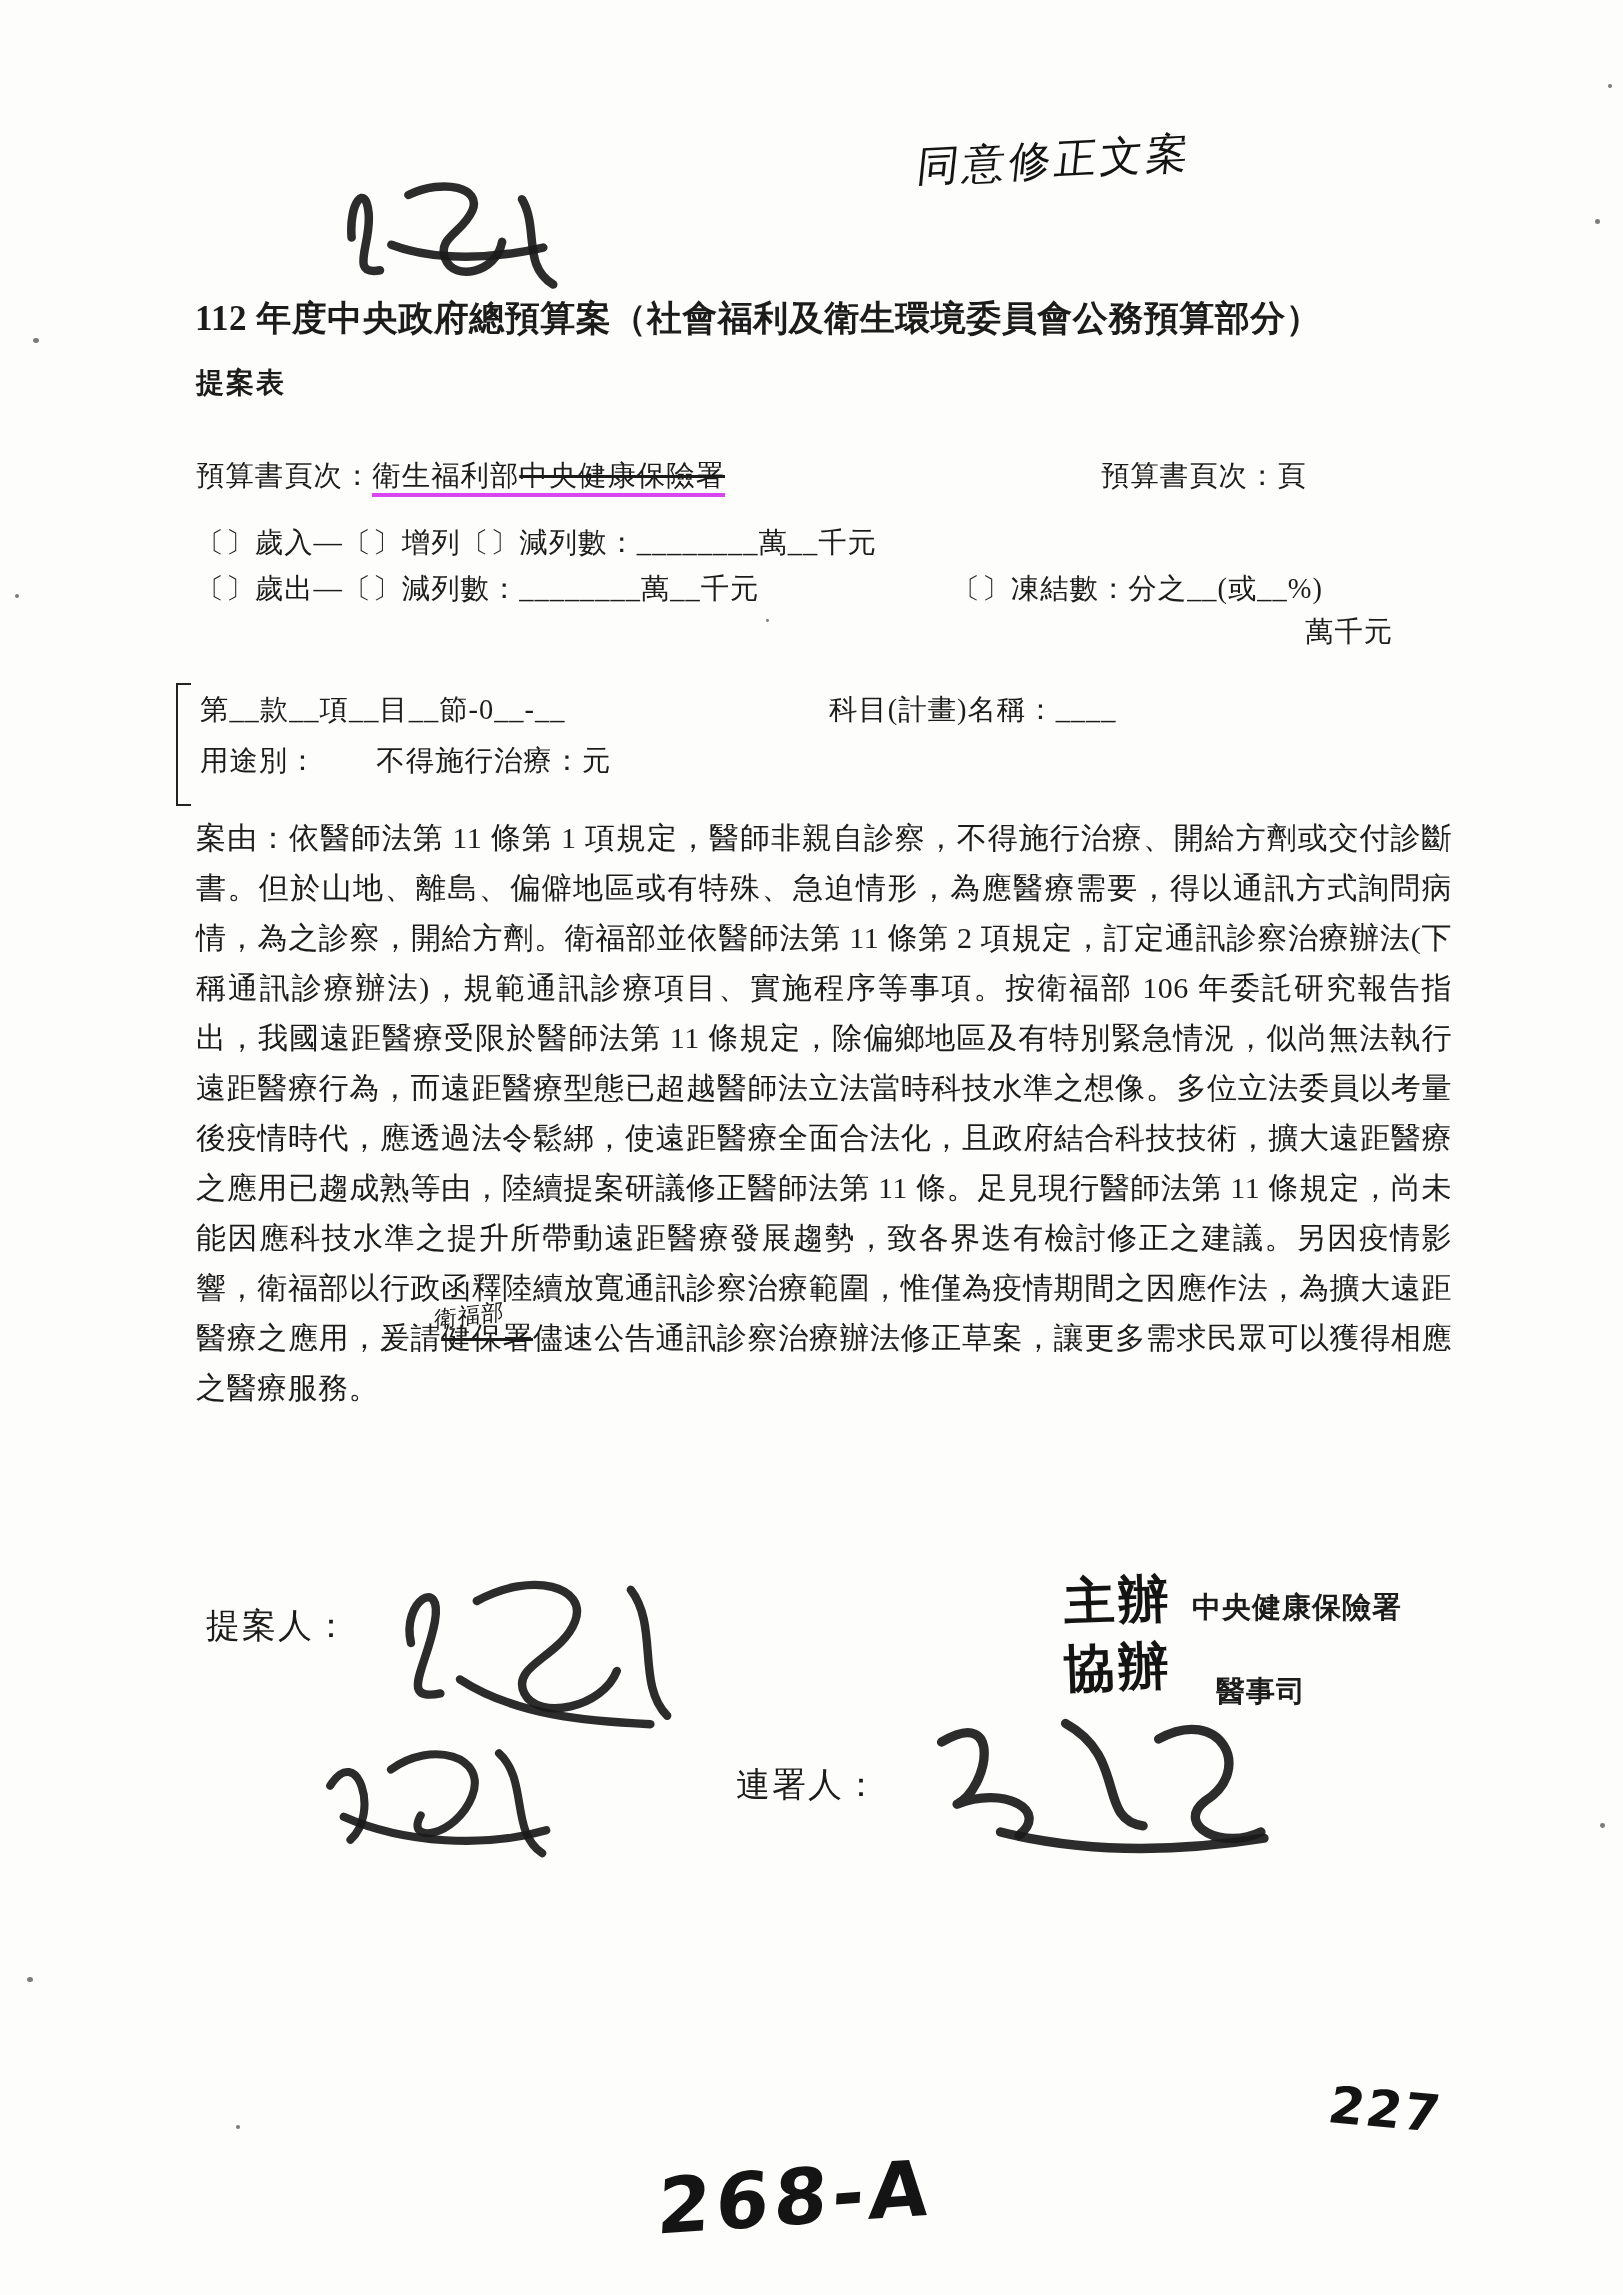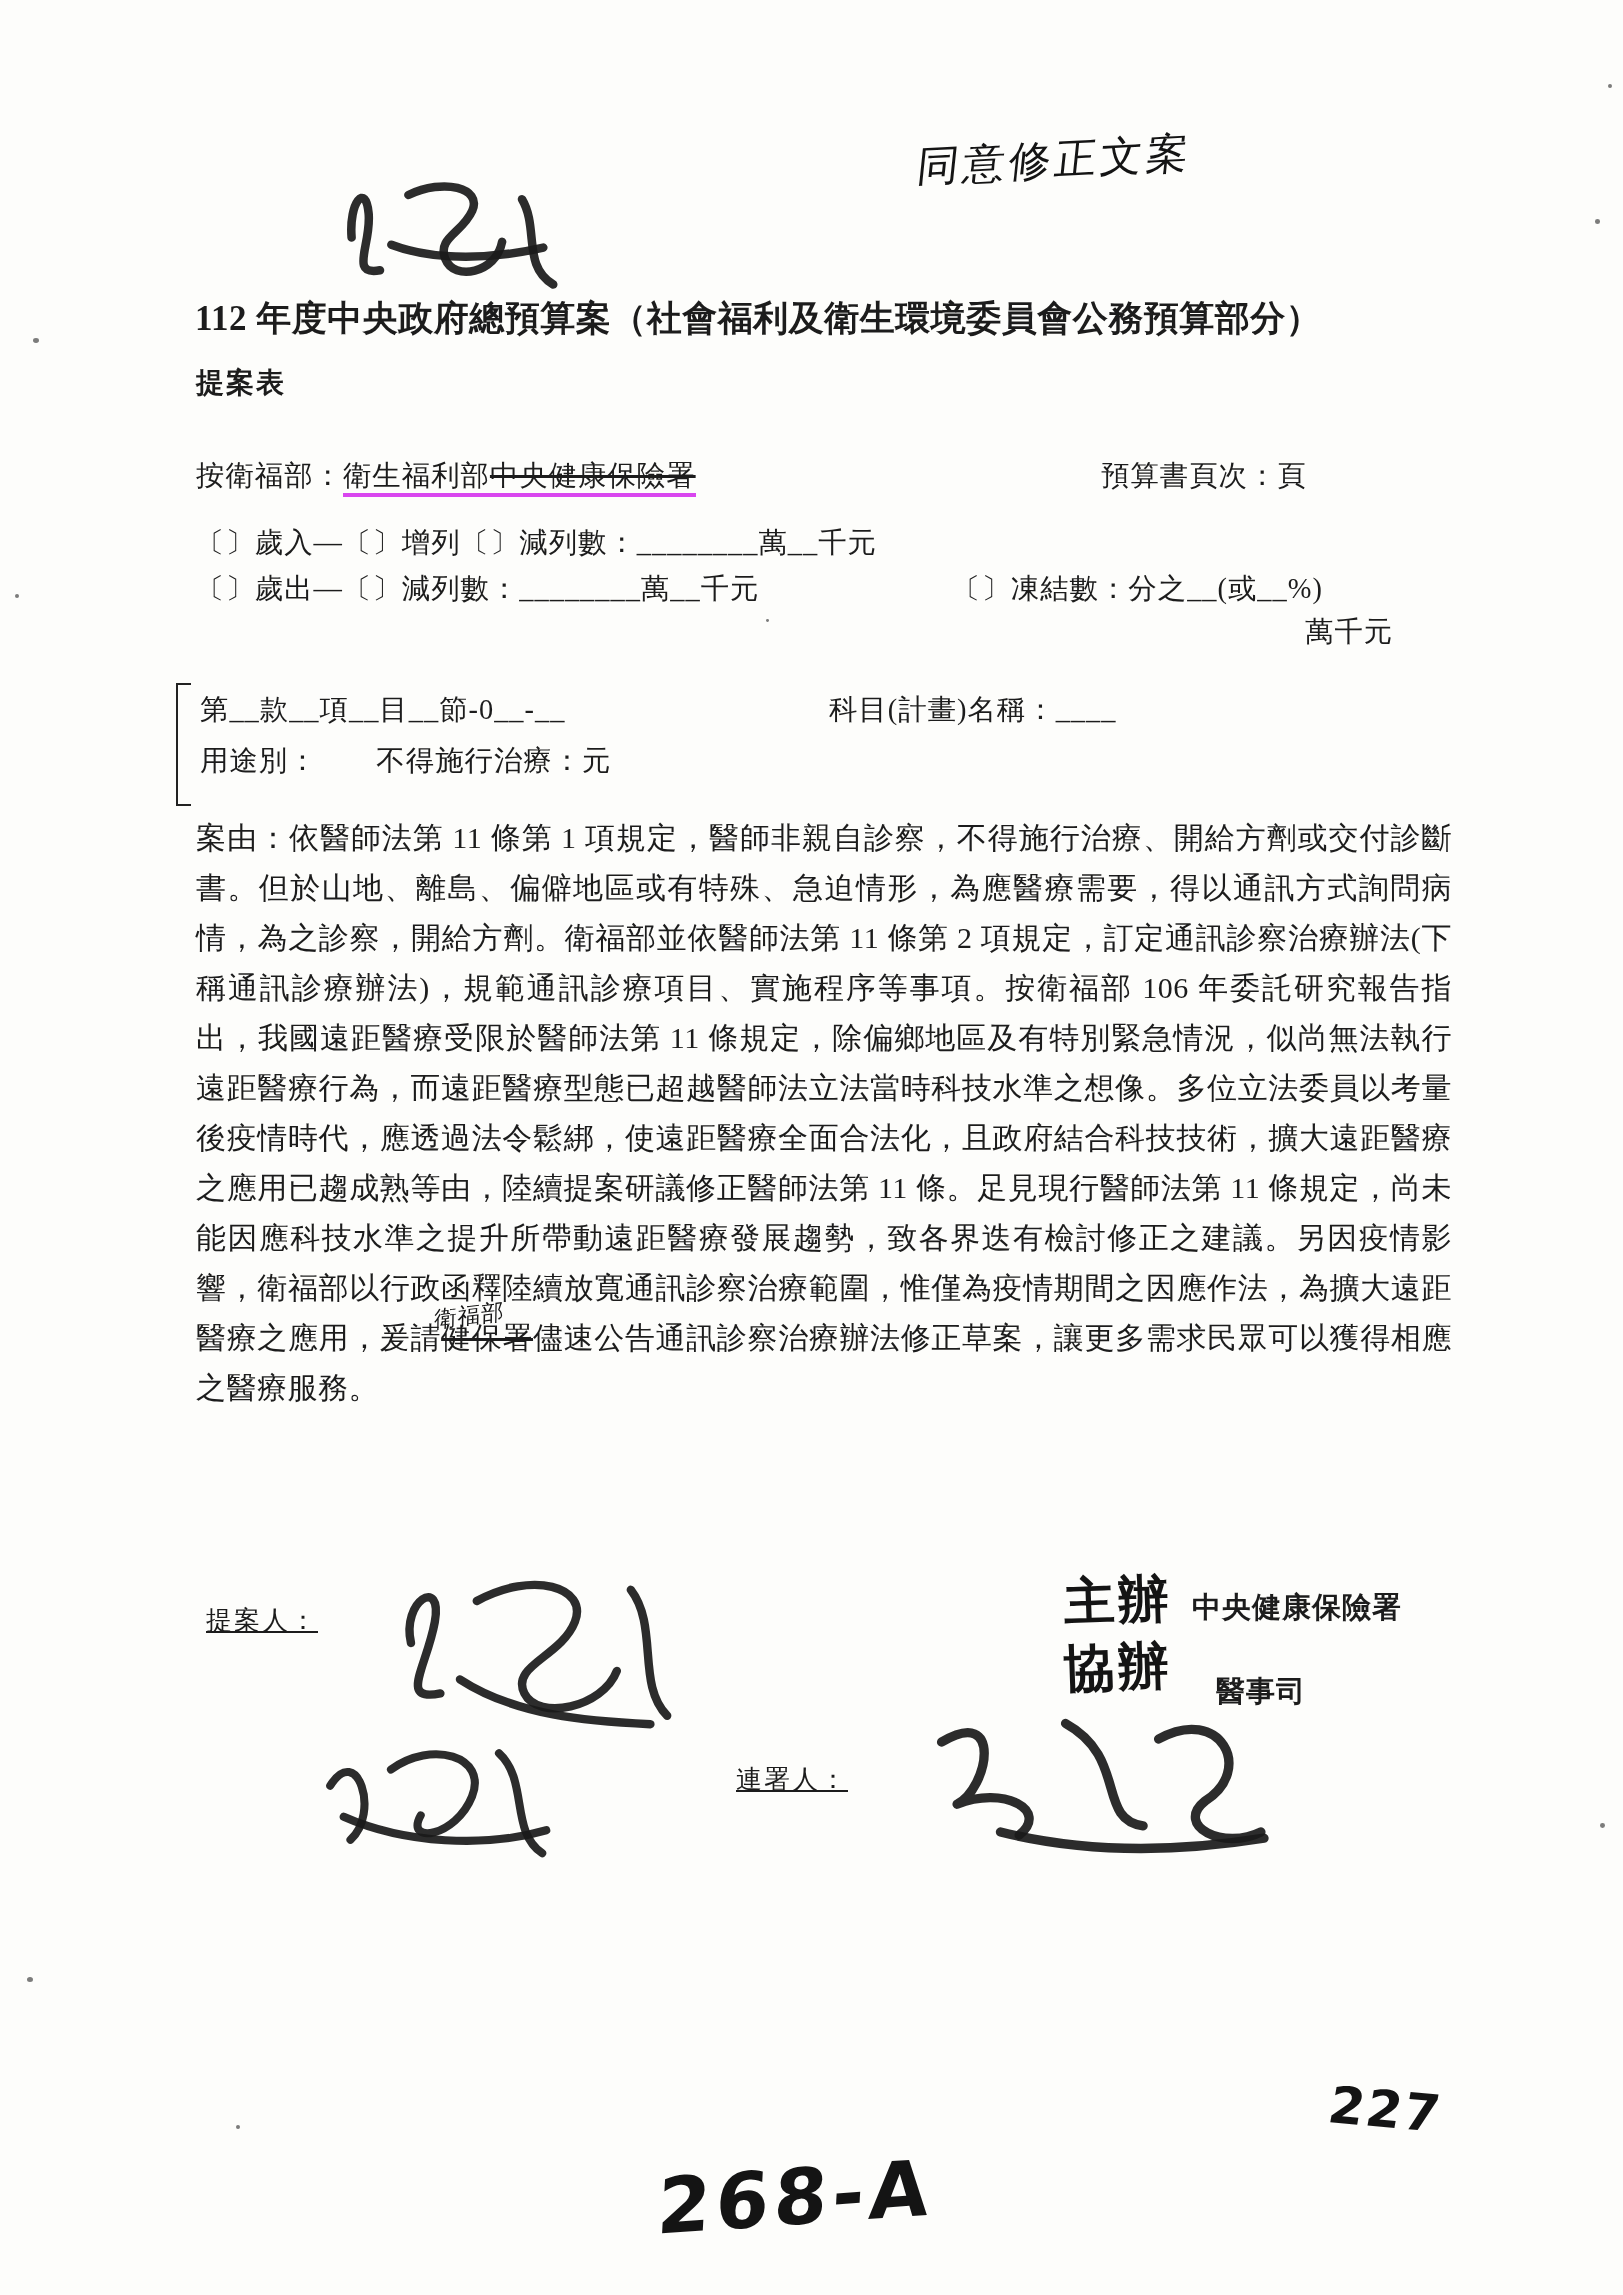--- a/index.html
+++ b/index.html
@@ -36,21 +36,21 @@
     border-top:2.9px solid #222;
     border-bottom:2.9px solid #222;
   }
   .hand {
     font-family:"DejaVu Sans",sans-serif;
     color:#141414;
   }
   .hand-note { font-size:42px; letter-spacing:3.9px; transform:rotate(-3deg) skewX(-9deg); white-space:nowrap; }
   .hand-role { font-size:51px; font-weight:bold; transform:rotate(-2deg); letter-spacing:2.9px; }
   .org { font-size:29px; font-weight:bold; letter-spacing:1px; white-space:nowrap; }
-  .sig-label { font-size:26px; letter-spacing:2px;text-decoration:underline; }
+  .sig-label { font-size:34px; letter-spacing:2px; }
   .hand-docnum { font-size:77px; font-weight:bold; transform:rotate(-4deg) skewX(-7deg); letter-spacing:4.9px; }
   .hand-pagenum { font-size:51px; font-weight:bold; transform:rotate(5deg) skewX(-5deg); letter-spacing:2px; }
   svg.sig { overflow:visible; }
   svg.sig path { fill:none; stroke:#1a1a1a; stroke-width:6; stroke-linecap:round; stroke-linejoin:round; opacity:.92; }
   .speck { position:absolute; background:#444; border-radius:50%; opacity:.7; }
 </style>
 </head>
 <body>
 
 <div class="page">
@@ -62,21 +62,21 @@
     <path d="M58,60 C90,72 130,70 165,62"></path>
   </svg>
 
   <div class="abs hand hand-note" style="left:917px; top:132px;">同意修正文案</div>
 
   <div class="abs title" style="left:195px; top:281px;margin-top:14px;">112 年度中央政府總預算案（社會福利及衛生環境委員會公務預算部分）</div>
 
   <div class="abs subtitle" style="left:196px; top:364px;">提案表</div>
 
   <div class="abs formrow" style="left:196px; top:457px;">
-    <span>按衛福部：</span><span class="unit-name"><span>衛生福利部</span><span class="struck">中央健康保險署</span></span>
+    <span>預算書頁次：</span><span class="unit-name"><span>衛生福利部</span><span class="struck">中央健康保險署</span></span>
   </div>
   <div class="abs formrow" style="left:1101px; top:457px;">預算書頁次：頁</div>
 
   <div class="abs formrow" style="left:196px; top:570px;">〔〕歲出—〔〕減列數：________萬__千元</div>
   <div class="abs formrow" style="left:196px; top:524px;">〔〕歲入—〔〕增列〔〕減列數：________萬__千元</div>
   <div class="abs formrow" style="left:952px; top:570px;">〔〕凍結數：分之__(或__%)</div>
   <div class="abs formrow" style="left:1305px; top:613px;">萬千元</div>
 
   <div class="abs bracket" style="left:176px; top:683px;"></div>
   <div class="abs formrow" style="left:200px; top:691px;">第__款__項__目__節-0__-__</div>

